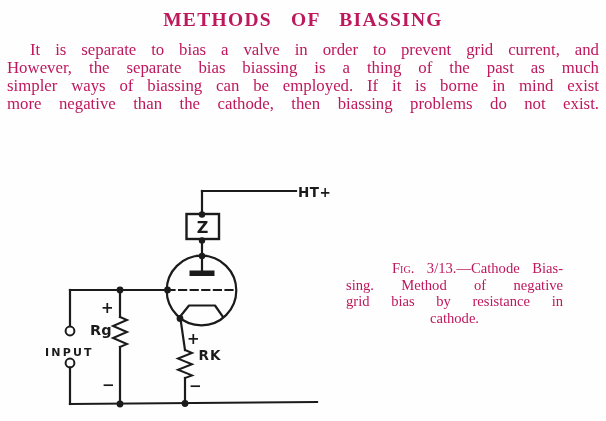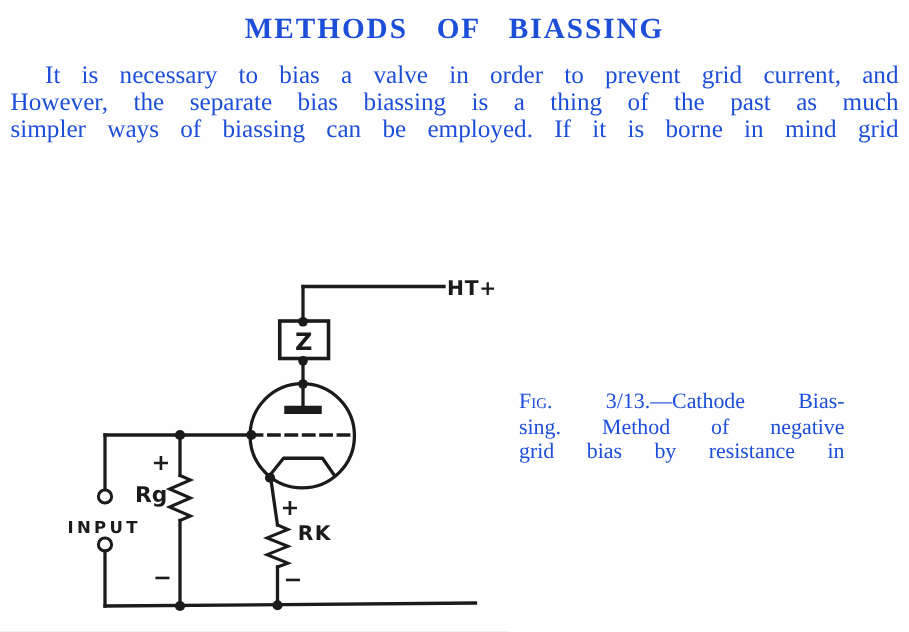--- a/index.html
+++ b/index.html
@@ -2,21 +2,21 @@
 <html><head>
 <meta charset="utf-8">
 <style>
   html,body{margin:0;padding:0;background:#e8e8e4;}
   #page{
     position:relative;
     width:606px;height:421px;
     background:#fefefe;
     overflow:hidden;
     font-family:"Liberation Serif", serif;
-    color:#1d4ed8;
+    color:#be185d;
   }
   
   #title{
     position:absolute;top:9px;left:0;width:606px;
     text-align:center;
     font-weight:bold;
     font-size:19.5px;
     letter-spacing:1.3px;
     word-spacing:13px;
   }
@@ -37,21 +37,21 @@
     position:absolute;top:260px;left:346px;width:217px;
     font-size:14.6px;
   }
   .cap-line{
     height:16.5px;line-height:16.5px;
     text-align:justify;
     text-align-last:justify;
     white-space:nowrap;
   }
   .cap-line.center{text-align:center;text-align-last:center;}
-  .sc{font-variant:small-caps;}
+  .sc{font-variant:small-caps;margin-left:46px;}
   
   #schematic{position:absolute;top:0;left:0;}
   .wire{stroke:#1b1b1b;stroke-width:2.2;fill:none;stroke-linecap:square;}
   .thin{stroke-width:2;}
   .dashed{stroke-dasharray:7 4.6;}
   .solid{fill:#1b1b1b;stroke:none;}
   .hollow{fill:#fefefe;stroke:#1b1b1b;stroke-width:2;}
   .lbl{
     font-family:"DejaVu Sans", sans-serif;
     font-weight:700;
@@ -59,23 +59,24 @@
   }
 </style>
 </head>
 <body>
 
 <div id="page">
 
   <div id="title">METHODS OF BIASSING</div>
 
   <div id="paragraph">
-    <div class="body-line indent">It is necessary to bias a valve in order to prevent grid current, and</div>
+    <div class="body-line indent">It is separate to bias a valve in order to prevent grid current, and</div>
     <div class="body-line">However, the separate bias biassing is a thing of the past as much</div>
-    <div class="body-line">simpler ways of biassing can be employed. If it is borne in mind grid</div>
+    <div class="body-line">simpler ways of biassing can be employed. If it is borne in mind exist</div>
+    <div class="body-line">more negative than the cathode, then biassing problems do not exist.</div>
   </div>
 
   <svg id="schematic" width="606" height="421" viewBox="0 0 606 421">
 
     <line class="wire" x1="202" y1="191" x2="296" y2="191"></line>
     <line class="wire" x1="202" y1="191" x2="202" y2="215"></line>
     <text class="lbl" x="298" y="196.5" font-size="13.5" letter-spacing="0.5">HT+</text>
 
     <rect x="186.5" y="214" width="32.5" height="25" fill="#fefefe" stroke="#1b1b1b" stroke-width="2.4"></rect>
     <text class="lbl" x="202.5" y="233" font-size="16" text-anchor="middle">Z</text>
@@ -119,15 +120,16 @@
       <circle class="solid" cx="180" cy="318.5" r="3.4"></circle>
       <circle class="solid" cx="120" cy="404" r="3.4"></circle>
       <circle class="solid" cx="185" cy="403.5" r="3.4"></circle>
     </g>
   </svg>
 
   <div id="caption">
     <div class="cap-line"><span class="sc">Fig.</span> <span>3/13.—Cathode Bias-</span></div>
     <div class="cap-line">sing. Method of negative</div>
     <div class="cap-line">grid bias by resistance in</div>
+    <div class="cap-line center">cathode.</div>
   </div>
 
 </div>
 
 </body></html>

